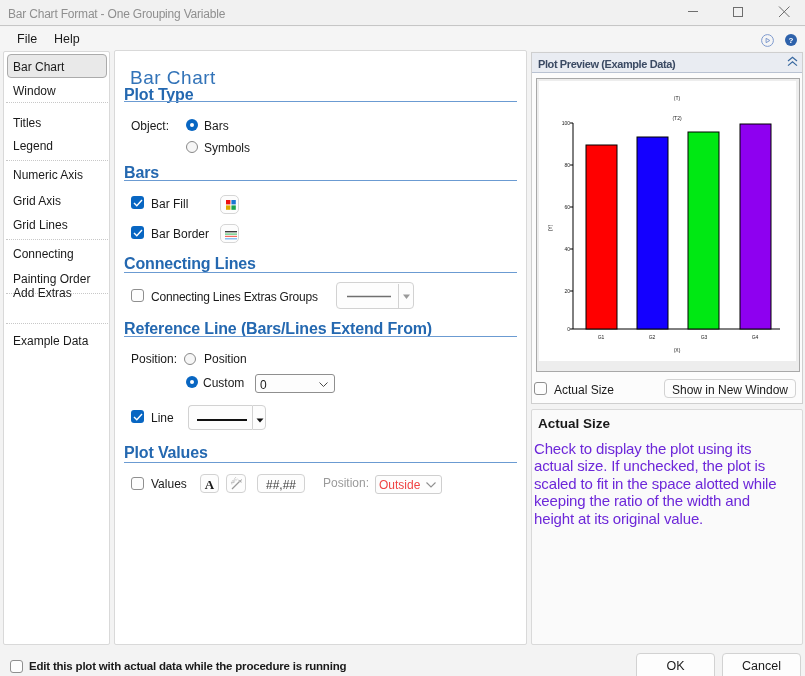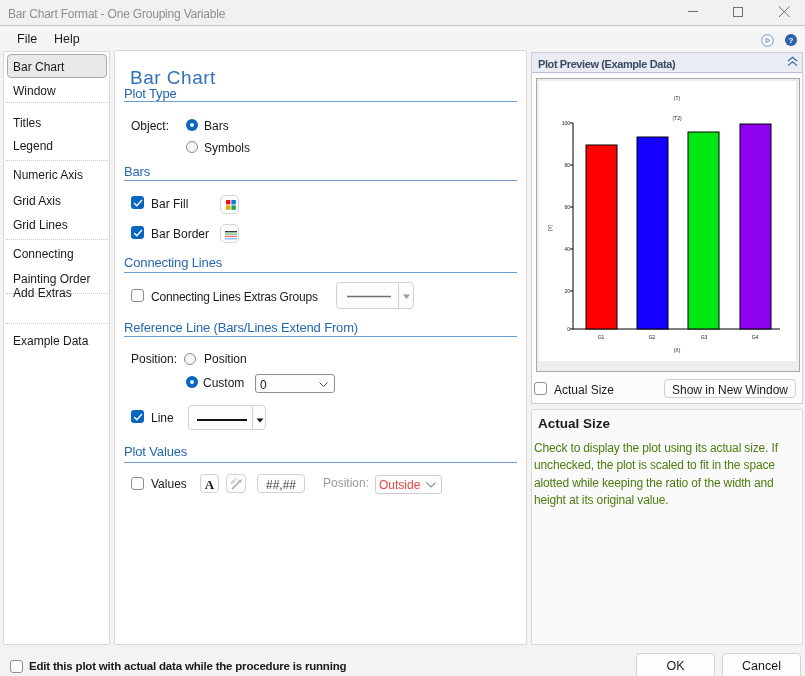--- a/index.html
+++ b/index.html
@@ -23,21 +23,21 @@
 #previewgray { position:absolute; left:4px; top:24.5px; width:264px; height:294px; background:#ededed; border:1px solid #a8a8a8; }
 #infopanel { left:531px; top:409px; width:272px; height:236px; background:#fafafa; }
 
 
 .sbitem { position:absolute; left:9px; font-size:12px; color:#1a1a1a; line-height:14px; }
 .sbsel { position:absolute; left:3px; top:2px; width:100px; height:24px; background:#e9e9e9; border:1px solid #ababab; border-radius:4px; }
 .sbsep { position:absolute; left:2px; width:102px; border-top:1px dotted #c8c8c8; }
 
 
 .h1 { position:absolute; font-size:19px; letter-spacing:0.5px; color:#3273b8; }
-.sect { position:absolute; font-size:13px; letter-spacing:-0.15px; font-weight:normal; color:#2468b0; }
+.sect { position:absolute; font-size:16px; letter-spacing:-0.15px; font-weight:bold; color:#2468b0; }
 .sectline { position:absolute; border-top:1px solid #6b9bd2; width:393px; left:124px; }
 .lbl { position:absolute; font-size:12px; color:#1a1a1a; }
 .glbl { position:absolute; font-size:12px; color:#9a9a9a; }
 
 
 .cb { position:absolute; width:13px; height:13px; border-radius:3px; }
 .cb.on { background:#0866c2; }
 .cb.off { background:#fdfdfd; border:1px solid #8f8f8f; }
 .cb.on svg { position:absolute; left:1.5px; top:2.5px; }
 
@@ -268,18 +268,18 @@
     <text x="138" y="271" font-size="5" text-anchor="middle">(X)</text>
   </g>
 </svg>
 
 <div class="cb off" style="left:534px;top:382px"></div>
 <div class="lbl" style="left:554px;top:383px">Actual Size</div>
 <div class="btn" style="left:664px;top:379px;width:132px;height:19px;font-size:12px"><span style="position:relative;top:2.5px">Show in New Window</span></div>
 
 <div id="infopanel" class="panel"></div>
 <div style="position:absolute;left:538px;top:416px;font-size:13.5px;font-weight:bold;color:#1a1a1a">Actual Size</div>
-<div style="position:absolute;left:534px;top:440px;width:252px;font-size:12px;letter-spacing:-0.15px;color:#4d7c0f;line-height:17.4px">Check to display the plot using its actual size. If unchecked, the plot is scaled to fit in the space alotted while keeping the ratio of the width and height at its original value.</div>
+<div style="position:absolute;left:534px;top:440px;width:252px;font-size:15px;letter-spacing:-0.15px;color:#6d28d9;line-height:17.4px">Check to display the plot using its actual size. If unchecked, the plot is scaled to fit in the space alotted while keeping the ratio of the width and height at its original value.</div>
 
 <div class="cb off" style="left:10px;top:660px"></div>
 <div style="position:absolute;left:29px;top:660px;font-size:11.5px;letter-spacing:-0.2px;font-weight:bold;color:#1a1a1a">Edit this plot with actual data while the procedure is running</div>
 <div class="btn" style="left:636px;top:653px;width:79px;height:28px"><span style="position:relative;top:5px">OK</span></div>
 <div class="btn" style="left:722px;top:653px;width:79px;height:28px"><span style="position:relative;top:5px">Cancel</span></div>
 
 </body></html>

